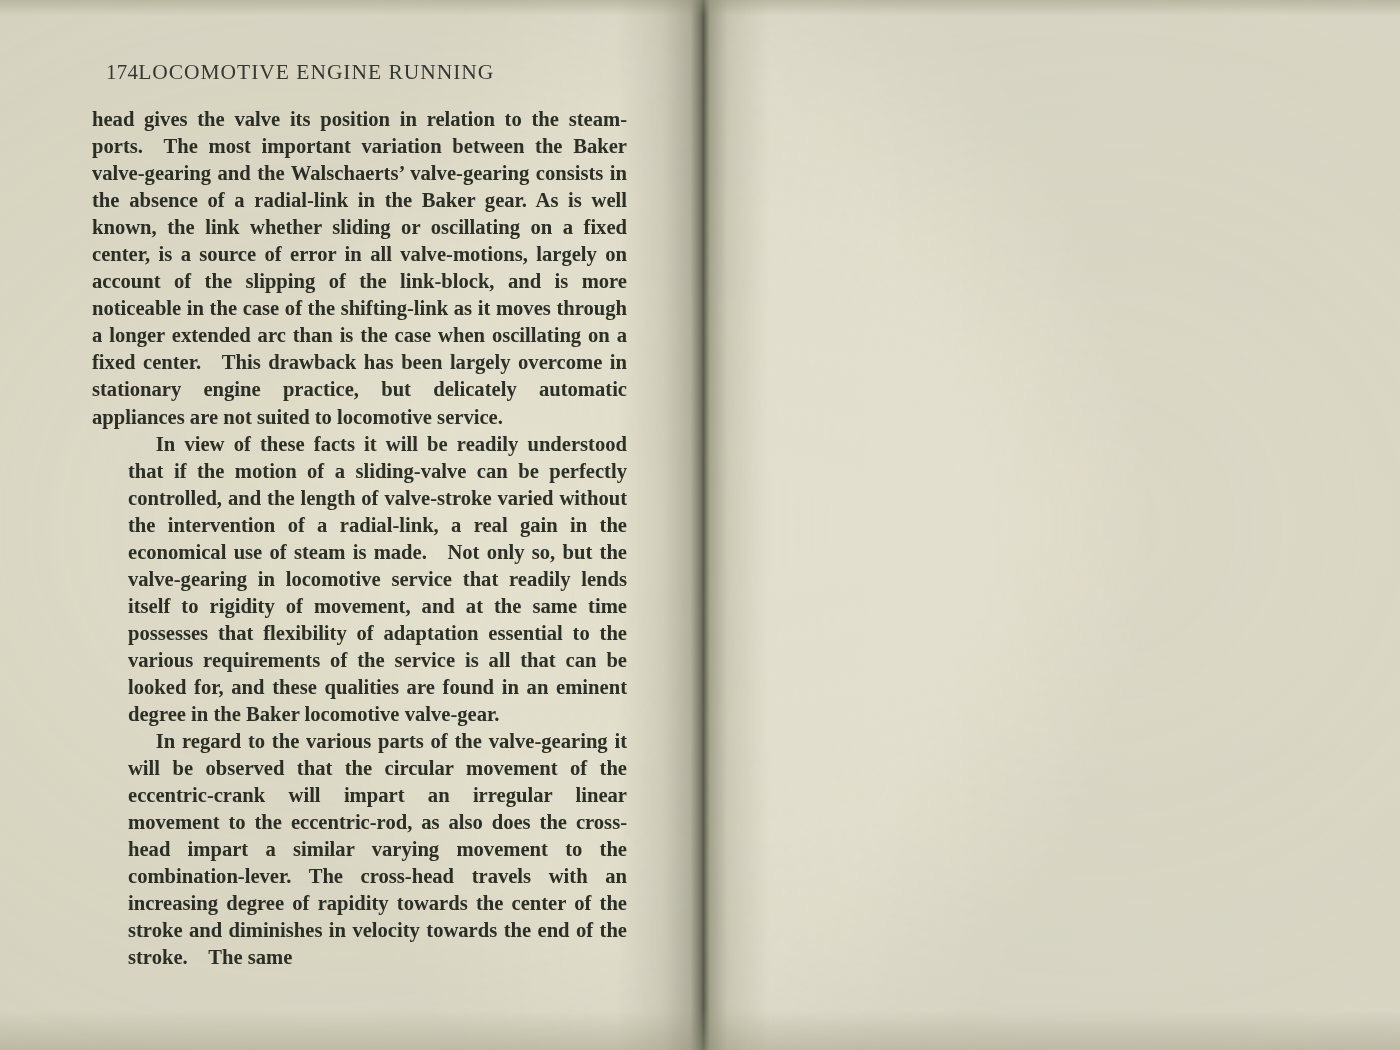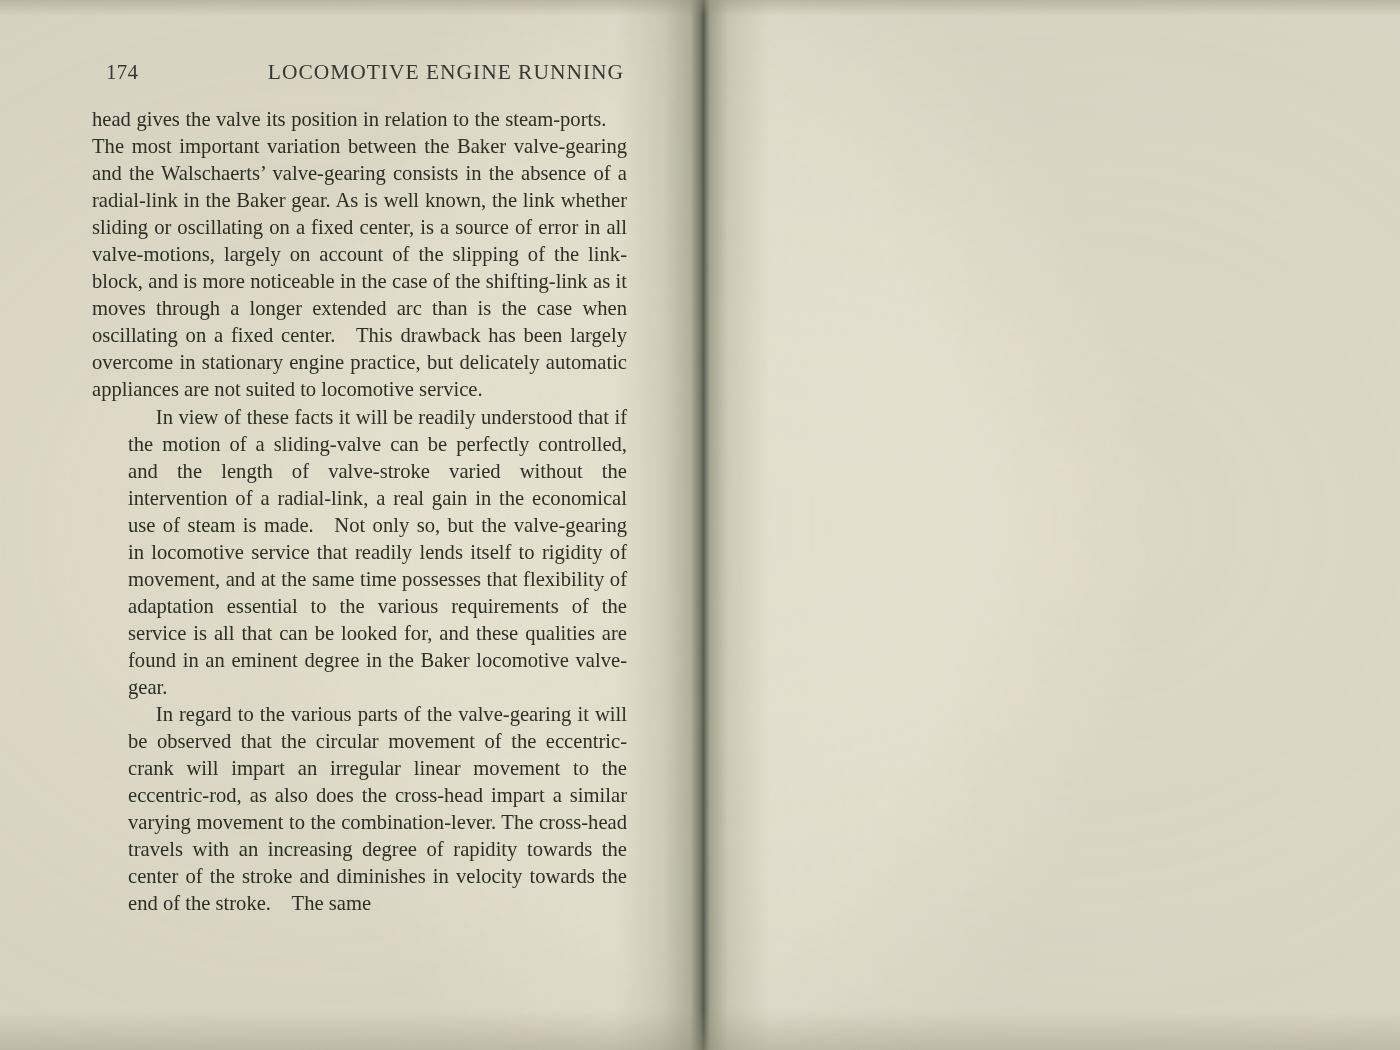--- a/index.html
+++ b/index.html
@@ -43,32 +43,32 @@
 
   .runhead{
     position:absolute;top:60px;height:26px;
     display:flex;align-items:baseline;
     color:#3a3d36;
     font-size:21.5px;letter-spacing:.045em;
     white-space:nowrap;
   }
   .left .runhead{left:106px;width:536px;}
   .folio{font-size:21px;letter-spacing:.01em;font-family:"Liberation Serif",serif;}
-  .rhtitle{flex:1;text-align:right;}
+  .rhtitle{flex:1;text-align:left;}
   .left .rhtitle{padding-right:18px;}
 
   .col{
     position:absolute;top:106px;width:535px;
     color:#2e3128;
     font-size:20.6px;line-height:27.05px;
     text-align:justify;
     text-justify:inter-word;
     -webkit-hyphens:none;hyphens:none;
   }
-  .left .col{left:92px;}
+  .left .col{left:92px;font-weight:bold;}
   .col p{margin:0;text-indent:0;}
   .col p.ind{text-indent:1.35em;margin-left:36px;}
 </style>
 </head>
 <body>
 
 <div id="book">
 
   <div class="page left">
 

